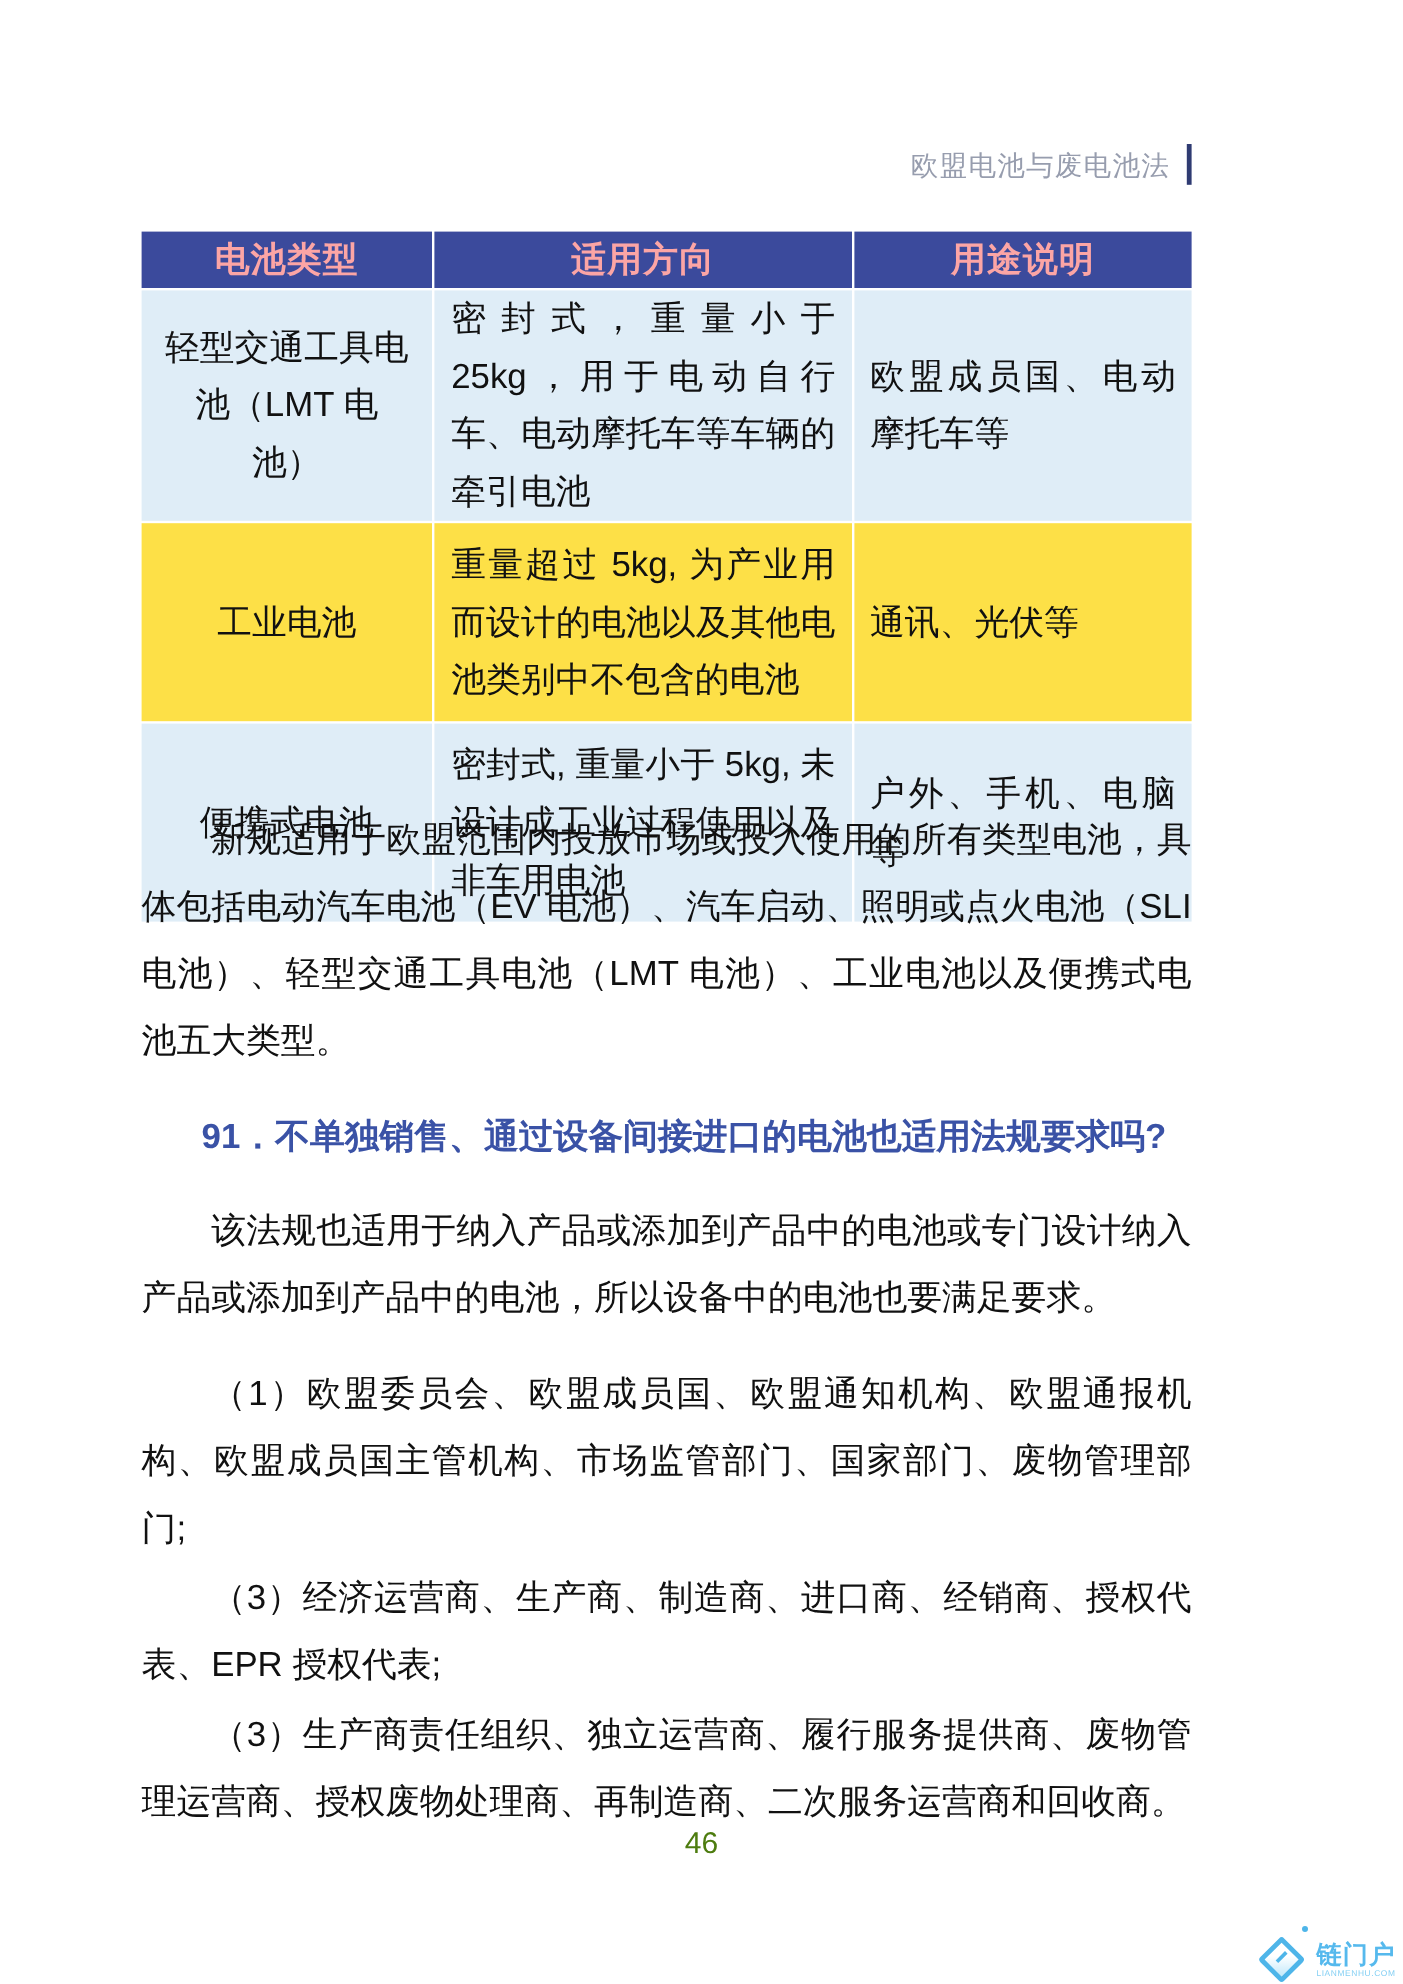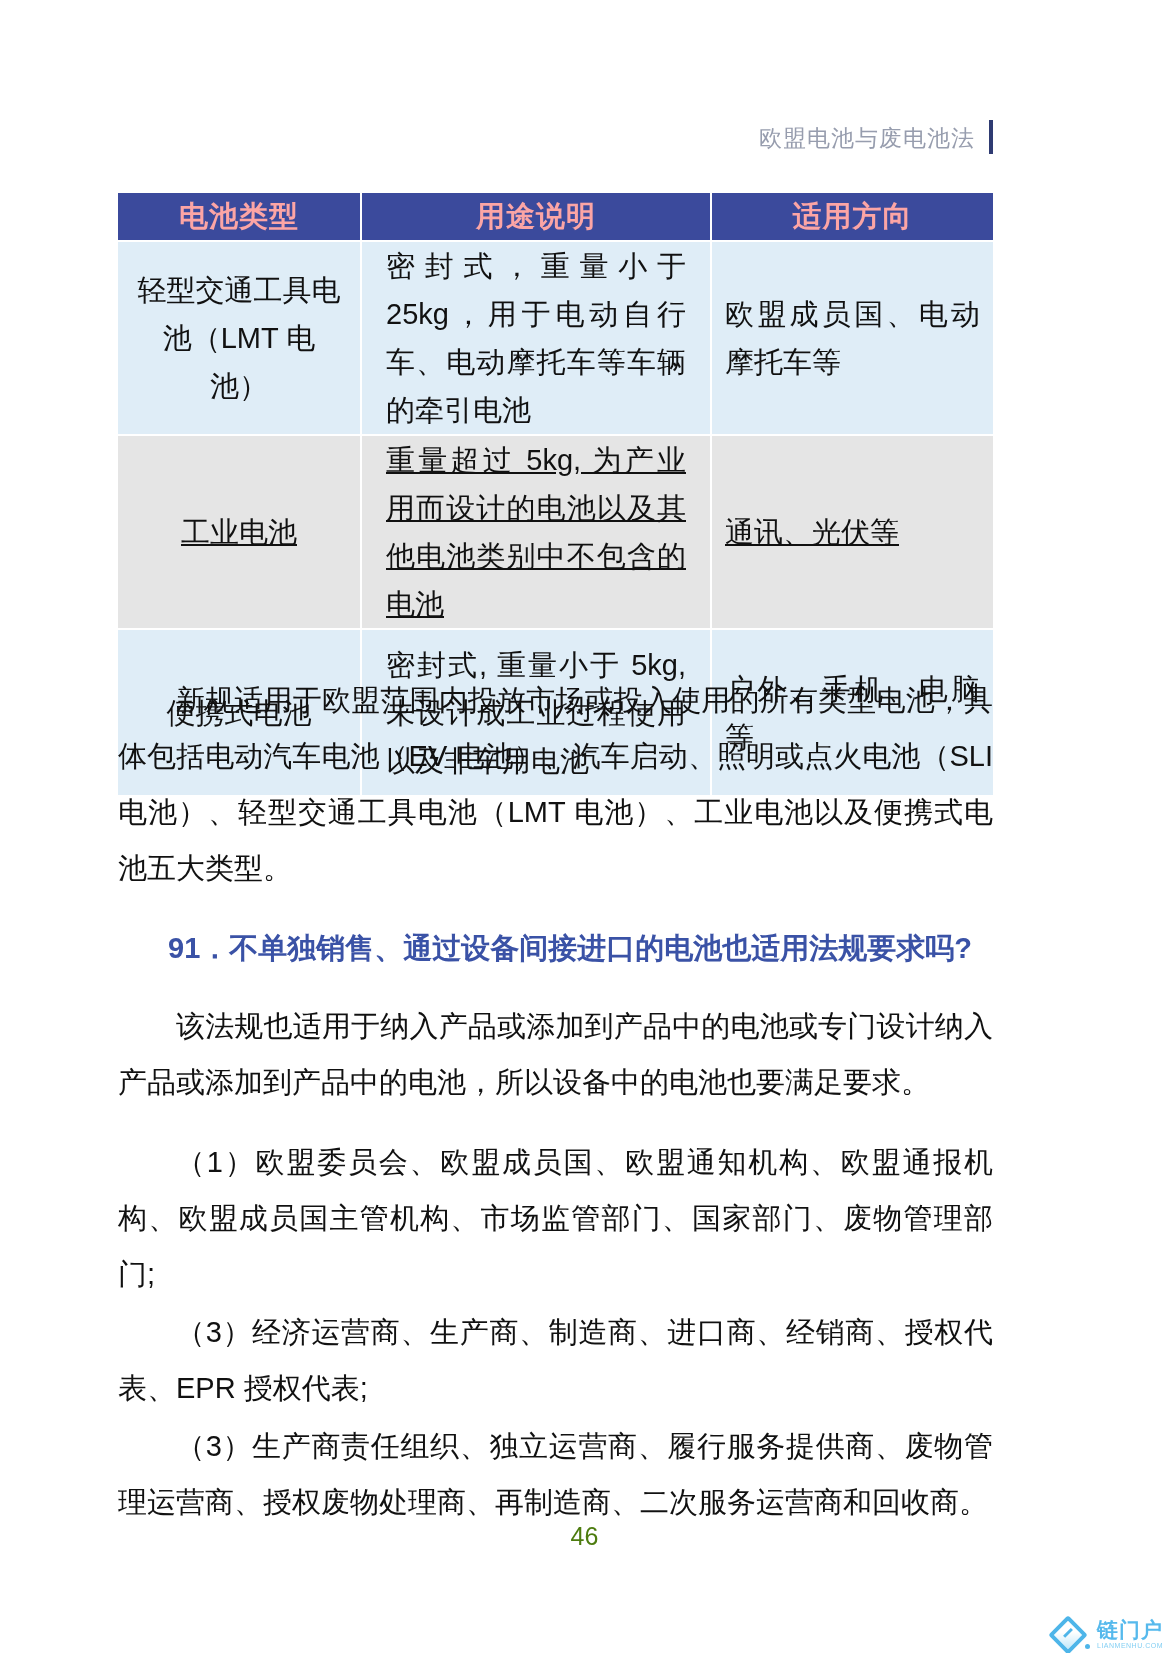--- a/index.html
+++ b/index.html
@@ -61,24 +61,24 @@
     display: flex;
     align-items: center;
     line-height: 48px;
     color: #111111;
   }
   .battery-table .td.c-type {
     justify-content: center;
     text-align: center;
     padding: 12px 18px;
   }
-  .battery-table .td.c-desc { padding: 0 24px; text-align: justify; }
+  .battery-table .td.c-desc { padding: 0 14px; text-align: justify; }
   .battery-table .td.c-dir  { padding: 0 13px; text-align: justify; }
   .battery-table .row-light { background: #dfedf7; }
-  .battery-table .row-dark  { background: #e5e5e5; text-decoration: underline; }
+  .battery-table .row-dark  { background: #fde047; }
 
   
   .body-text {
     position: absolute;
     left: 118px;
     top: 672px;
     width: 875px;
     font-size: 29px;
     line-height: 56px;
     text-align: justify;
@@ -106,21 +106,21 @@
     font-size: 25px;
     color: #4d7c0f;
   }
 
   
   .footer-logo {
     position: absolute;
     right: 6px;
     bottom: 4px;
     display: flex;
-    align-items: flex-end;
+    align-items: flex-start;
     gap: 7px;
     opacity: 0.95;
   }
   .footer-logo .diamond {
     width: 20px;
     height: 20px;
     border: 4px solid #45b2e8;
     transform: rotate(45deg);
     border-radius: 3px;
     position: relative;
@@ -159,22 +159,22 @@
 
 <div class="page">
 
   <div class="doc-header">
     <span class="title">欧盟电池与废电池法</span>
     <span class="bar"></span>
   </div>
 
   <div class="battery-table">
     <div class="th">电池类型</div>
+    <div class="th">适用方向</div>
     <div class="th">用途说明</div>
-    <div class="th">适用方向</div>
 
     <div class="td c-type row-light">轻型交通工具电池（LMT 电池）</div>
     <div class="td c-desc row-light">密封式，重量小于 25kg，用于电动自行车、电动摩托车等车辆的牵引电池</div>
     <div class="td c-dir row-light">欧盟成员国、电动摩托车等</div>
 
     <div class="td c-type row-dark">工业电池</div>
     <div class="td c-desc row-dark">重量超过 5kg, 为产业用而设计的电池以及其他电池类别中不包含的电池</div>
     <div class="td c-dir row-dark">通讯、光伏等</div>
 
     <div class="td c-type row-light">便携式电池</div>

